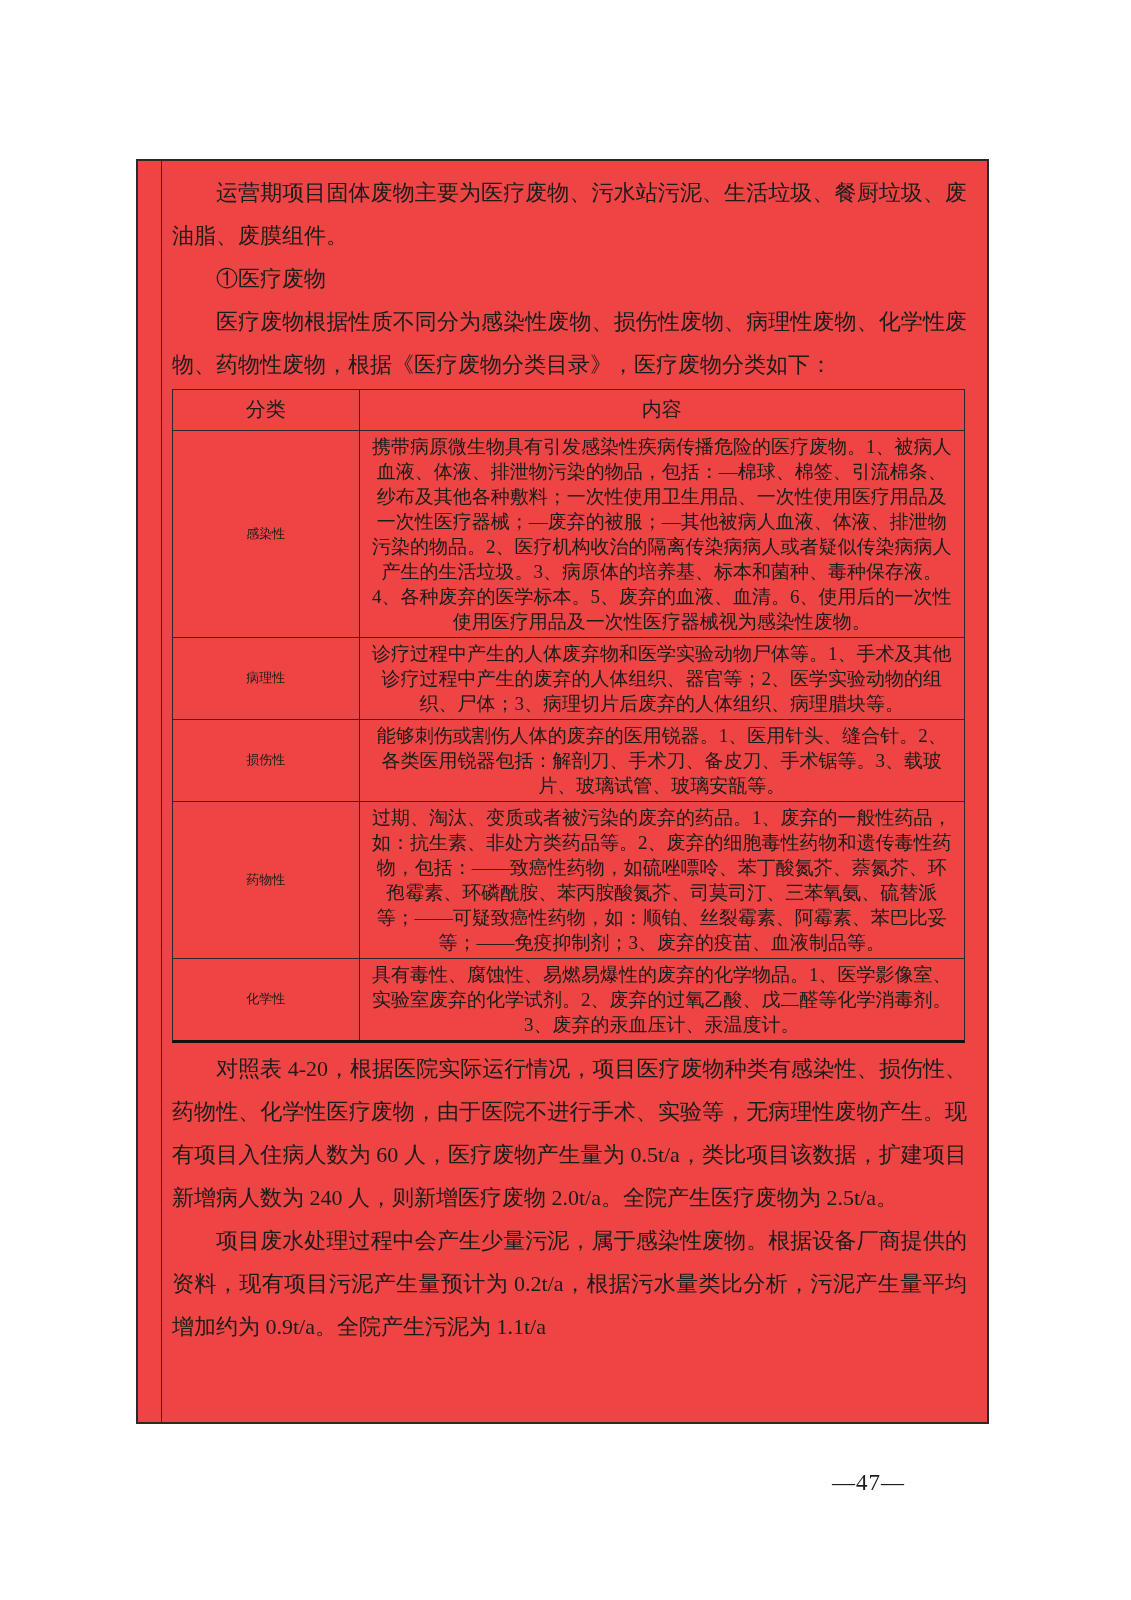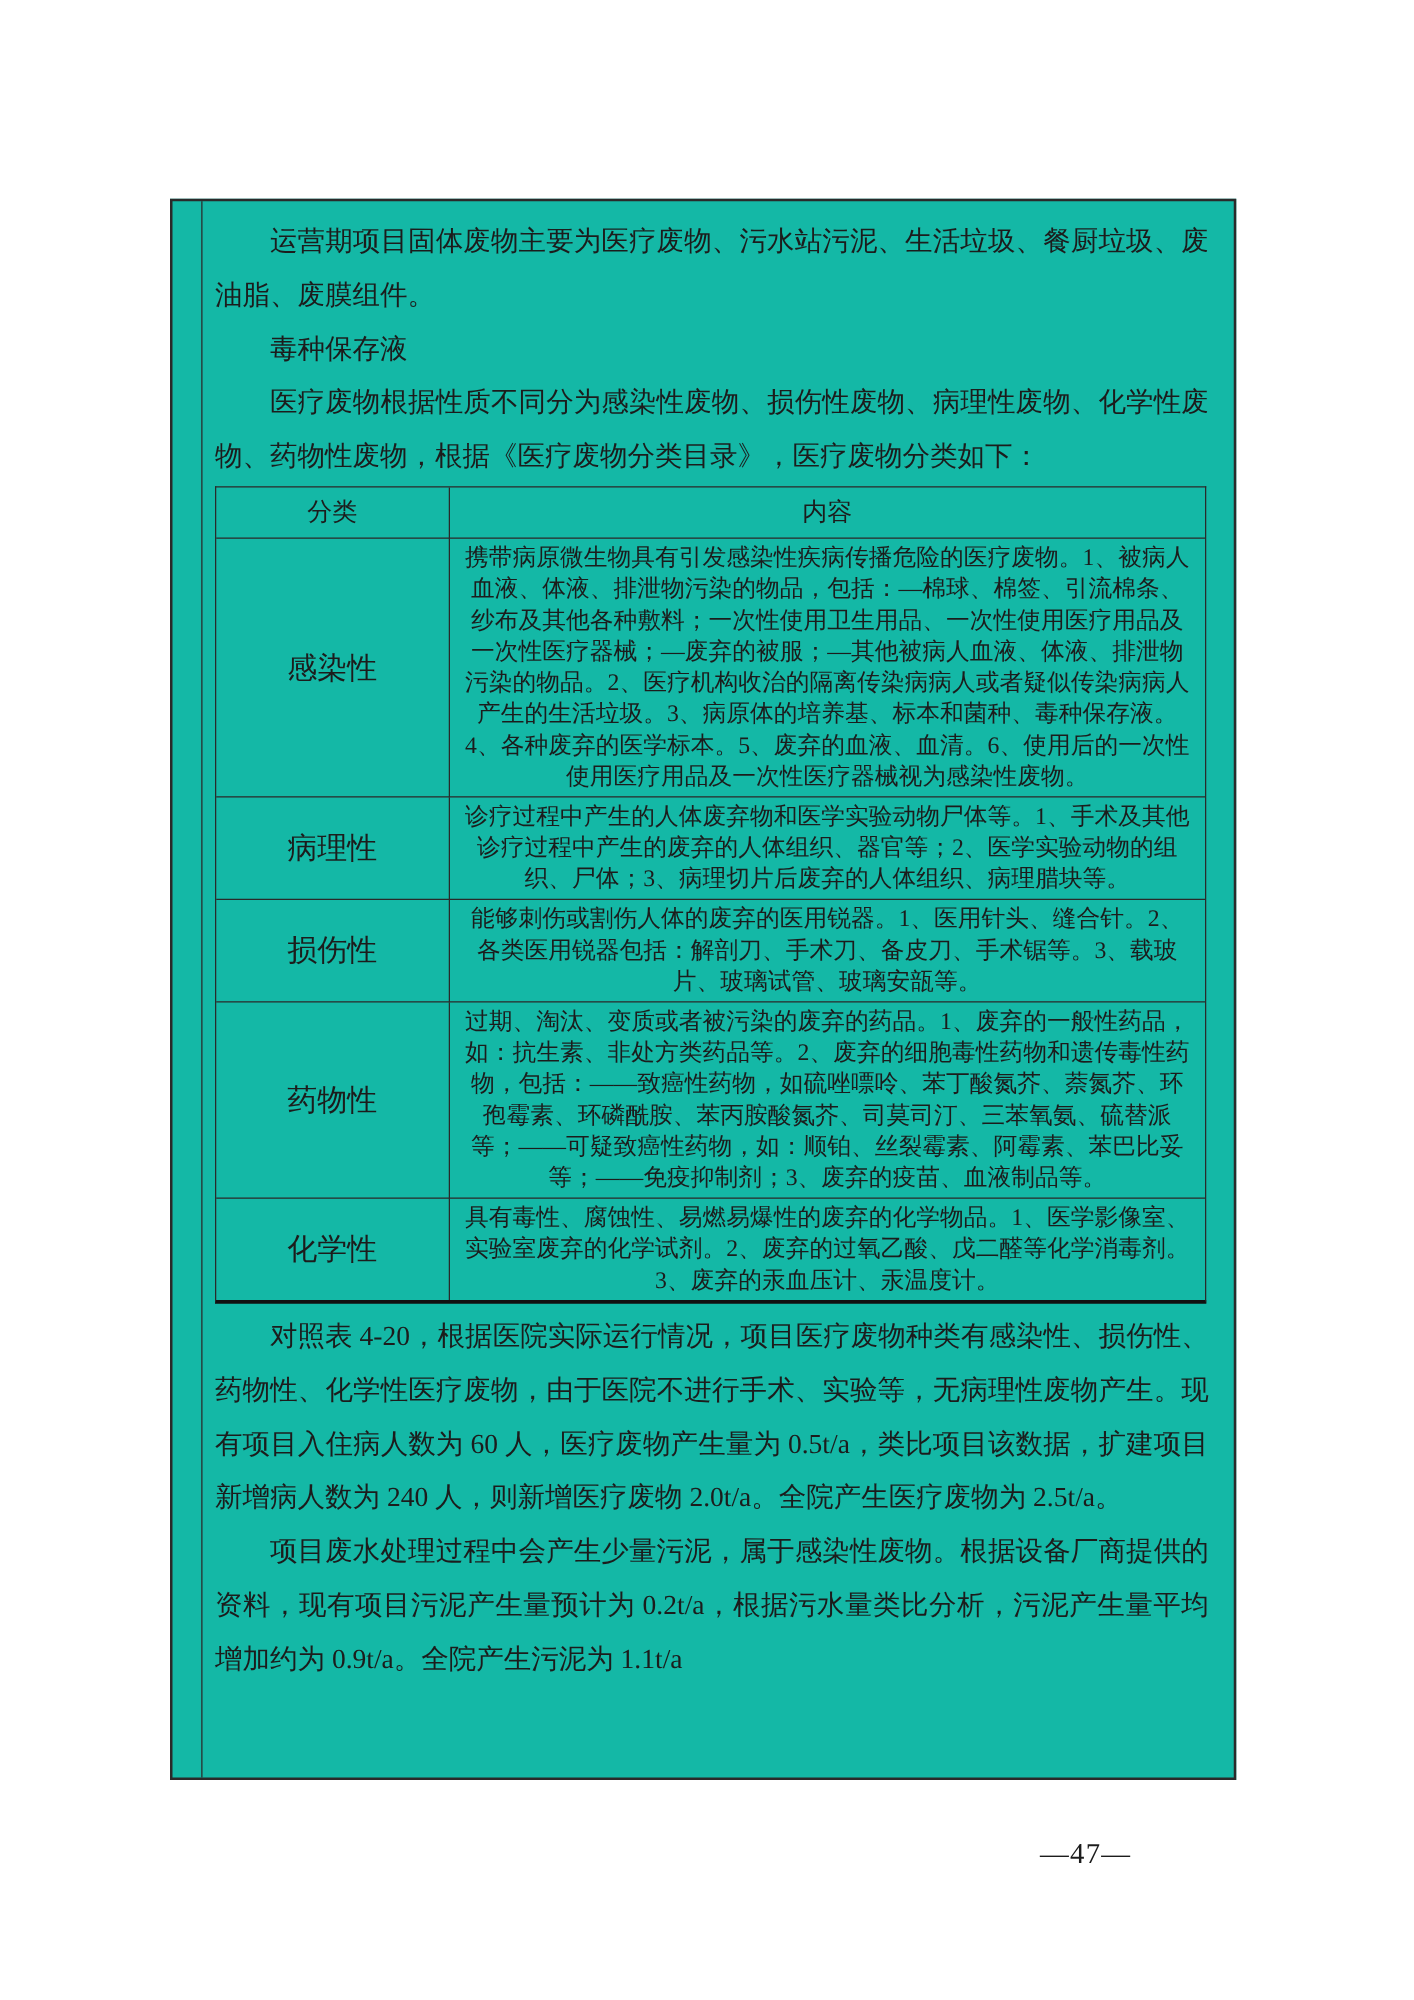--- a/index.html
+++ b/index.html
@@ -5,21 +5,21 @@
   html,body{margin:0;padding:0;}
   body{
     width:1131px;height:1600px;background:#ffffff;
     font-family:"Liberation Serif","DejaVu Serif",serif;
     color:#1c1c1c;
   }
   .page{position:relative;width:1131px;height:1600px;background:#fff;overflow:hidden;}
 
   .form-box{
     position:absolute;left:136px;top:159px;width:853px;height:1265px;
-    border:2px solid #2a2a2a;box-sizing:border-box;display:flex;background:#14b8a6;
+    border:2px solid #2a2a2a;box-sizing:border-box;display:flex;background:#ef4444;
   }
   .left-strip{flex:none;width:23px;border-right:1px solid #2a2a2a;}
   .content{
     flex:1;box-sizing:border-box;padding:10px 20px 0 10px;overflow:hidden;
   }
 
   p.doc{margin:0;font-size:22px;line-height:43px;text-align:justify;}
   p.doc.indent{text-indent:2em;}
   p.doc.heading{text-align:left;}
 
@@ -34,42 +34,42 @@
   }
   table.doc-table{
     width:100%;border-collapse:collapse;table-layout:fixed;
     font-size:19px;color:#1c1c1c;
   }
   table.doc-table td{border:1px solid #2a2a2a;box-sizing:border-box;text-align:center;}
   table.doc-table tr td:first-child{border-left:none;}
   table.doc-table tr td:last-child{border-right:none;}
   table.doc-table tr:first-child td{border-top:none;}
   table.doc-table tr:last-child td{border-bottom:none;}
-  td.cat-col{width:186px;text-align:center;vertical-align:middle;font-size:24px;}
+  td.cat-col{width:186px;text-align:center;vertical-align:middle;font-size:13px;}
   td.hdr{height:40px;text-align:center;font-size:20px;vertical-align:middle;}
   td.desc{
     padding:3px 9px;line-height:25px;vertical-align:middle;
     text-align:justify;text-align-last:center;
   }
 
   .page-number{
     position:absolute;top:1470px;left:832px;
     font-size:23px;letter-spacing:1px;color:#1c1c1c;
   }
 </style>
 </head>
 <body>
 
 <div class="page">
   <div class="form-box">
     <div class="left-strip"></div>
     <div class="content">
 
       <p class="doc indent">运营期项目固体废物主要为医疗废物、污水站污泥、生活垃圾、餐厨垃圾、废油脂、废膜组件。</p>
-      <p class="doc heading indent">毒种保存液</p>
+      <p class="doc heading indent">①医疗废物</p>
       <p class="doc indent">医疗废物根据性质不同分为感染性废物、损伤性废物、病理性废物、化学性废物、药物性废物，根据《医疗废物分类目录》，医疗废物分类如下：</p>
 
       <div class="table-block">
         <table class="doc-table">
           <tbody>
             <tr>
               <td class="cat-col hdr">分类</td>
               <td class="hdr">内容</td>
             </tr>
             <tr>

